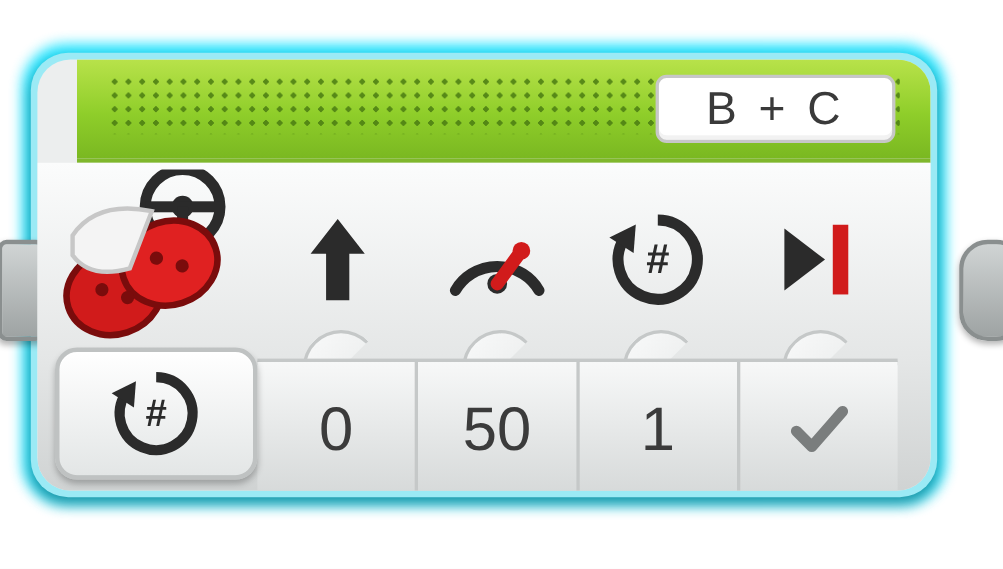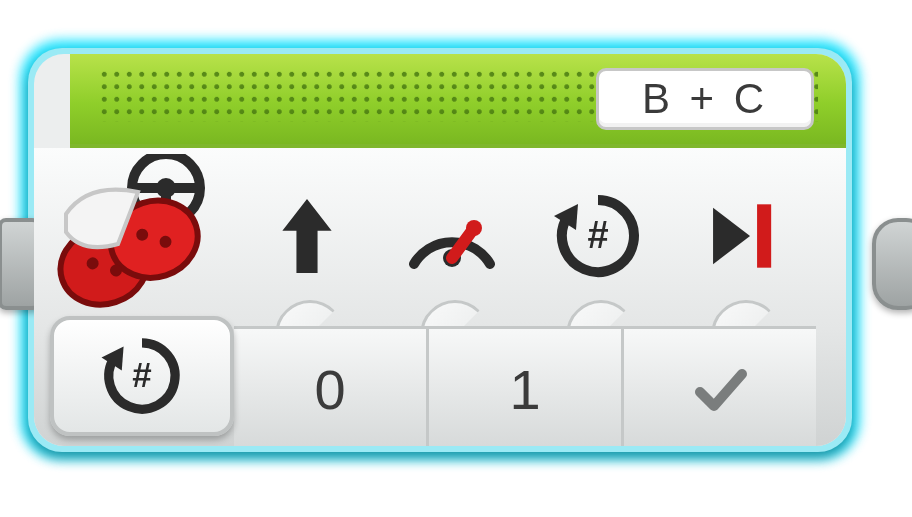--- a/index.html
+++ b/index.html
@@ -282,20 +282,21 @@
 
       <div class="scallop-row">
         <div class="sc"></div>
           <div class="sc"></div>
           <div class="sc"></div>
           <div class="sc"></div>
       </div>
 
       <div class="value-row">
         <div class="vcell">0</div>
+        <div class="vcell">50</div>
         <div class="vcell">1</div>
         <div class="vcell">
           <svg width="60" height="60" viewBox="0 0 60 60">
             <path d="M10 32 L24 46 L52 14" fill="none" stroke="#7a7d7d" stroke-width="10" stroke-linecap="round" stroke-linejoin="round"></path>
           </svg>
         </div>
       </div>
 
       <div class="mode-btn">
         <svg viewBox="0 0 100 100">

